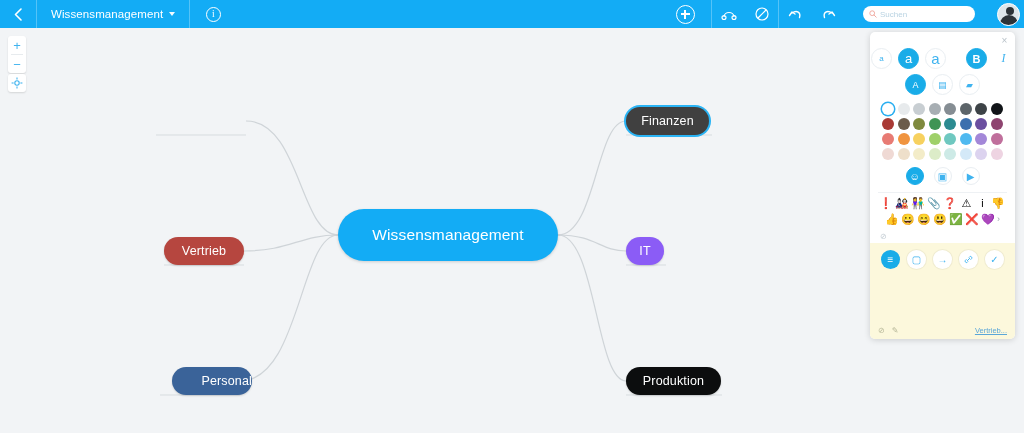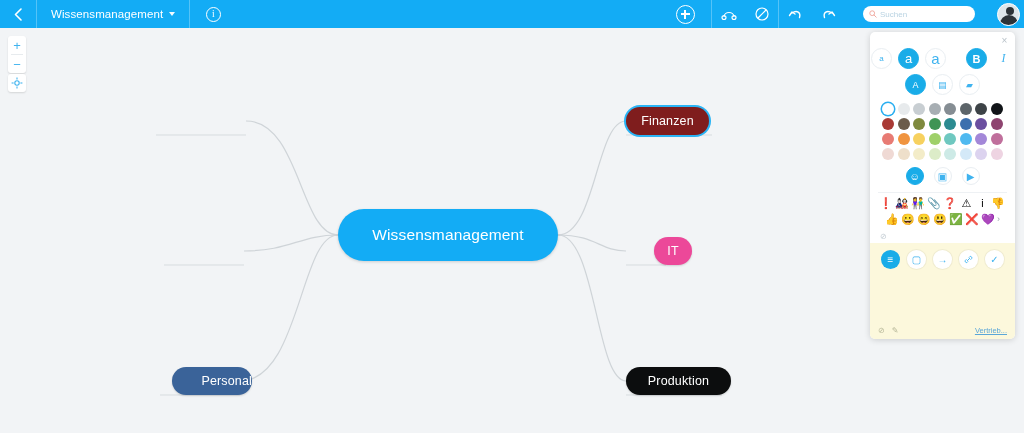--- a/index.html
+++ b/index.html
@@ -129,21 +129,21 @@
     left: 338px; top: 181px; width: 220px; height: 52px;
     background: #13ACF5; font-size: 15.5px; border-radius: 26px;
     box-shadow: 0 1px 3px rgba(0,0,0,0.16);
   }
   #node-marketing { left: 156px; top: 79px; width: 90px; height: 28px; background:#3d4246; }
   #node-finanzen  { left: 626px; top: 79px; width: 83px; height: 28px; background:#3d8e55;
                     box-shadow: 0 0 0 2px #2ab4f5, 0 1px 2px rgba(0,0,0,.15); }
   #node-vertrieb  { left: 164px; top: 209px; width: 80px; height: 28px; background:#b6463f; }
   #node-it        { left: 626px; top: 209px; width: 38px; height: 28px; background:#7d486b; }
   #node-personal  { left: 172px; top: 339px; width: 80px; height: 28px; background:#3a6399;justify-content:flex-end; }
-  #node-produktion{ left: 626px; top: 339px; width: 105px; height: 28px; background:#0c0d0e; }
+  #node-produktion{ left: 626px; top: 339px; width: 95px; height: 28px; background:#0c0d0e; }
 
   
   #format-panel {
     position: absolute; right: 9px; top: 4px;
     width: 145px;
     background: #fff;
     border-radius: 5px;
     box-shadow: 0 1px 6px rgba(0,0,0,0.16);
     z-index: 40;
     padding: 6px 0 0 0;
@@ -359,24 +359,27 @@
       <line x1="6" y1="0.6" x2="6" y2="2.6" stroke="#3fb3ef" stroke-width="1.1"></line>
       <line x1="6" y1="9.4" x2="6" y2="11.4" stroke="#3fb3ef" stroke-width="1.1"></line>
       <line x1="0.6" y1="6" x2="2.6" y2="6" stroke="#3fb3ef" stroke-width="1.1"></line>
       <line x1="9.4" y1="6" x2="11.4" y2="6" stroke="#3fb3ef" stroke-width="1.1"></line>
     </svg>
   </div>
 
   <div class="node" id="node-root" style="background: rgb(19, 172, 245);">
     <span>Wissensmanagement</span>
   </div>
-  <div class="node" id="node-finanzen" style="background: #7f1d1d;">
+  <div class="node" id="node-finanzen" style="background: #404040;">
     <span>Finanzen</span>
   </div>
-  <div class="node" id="node-it" style="background: #ec4899; margin-left: 28px;">
+  <div class="node" id="node-vertrieb" style="background: rgb(182, 70, 63);">
+    <span>Vertrieb</span>
+  </div>
+  <div class="node" id="node-it" style="background: #8b5cf6;">
     <span>IT</span>
   </div>
   <div class="node" id="node-personal" style="background: rgb(58, 99, 153);">
     <span>Personal</span>
   </div>
   <div class="node" id="node-produktion" style="background: rgb(12, 13, 14);">
     <span>Produktion</span>
   </div>
 
   <div id="format-panel">

